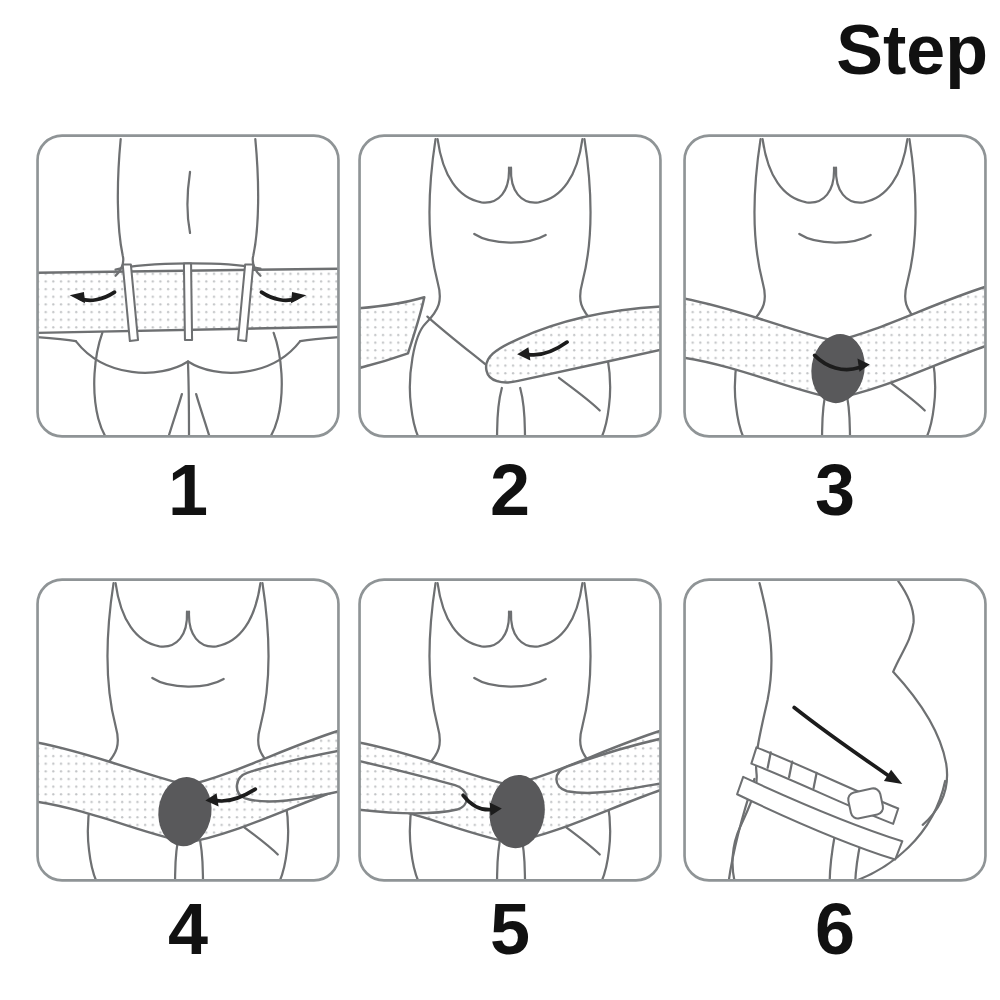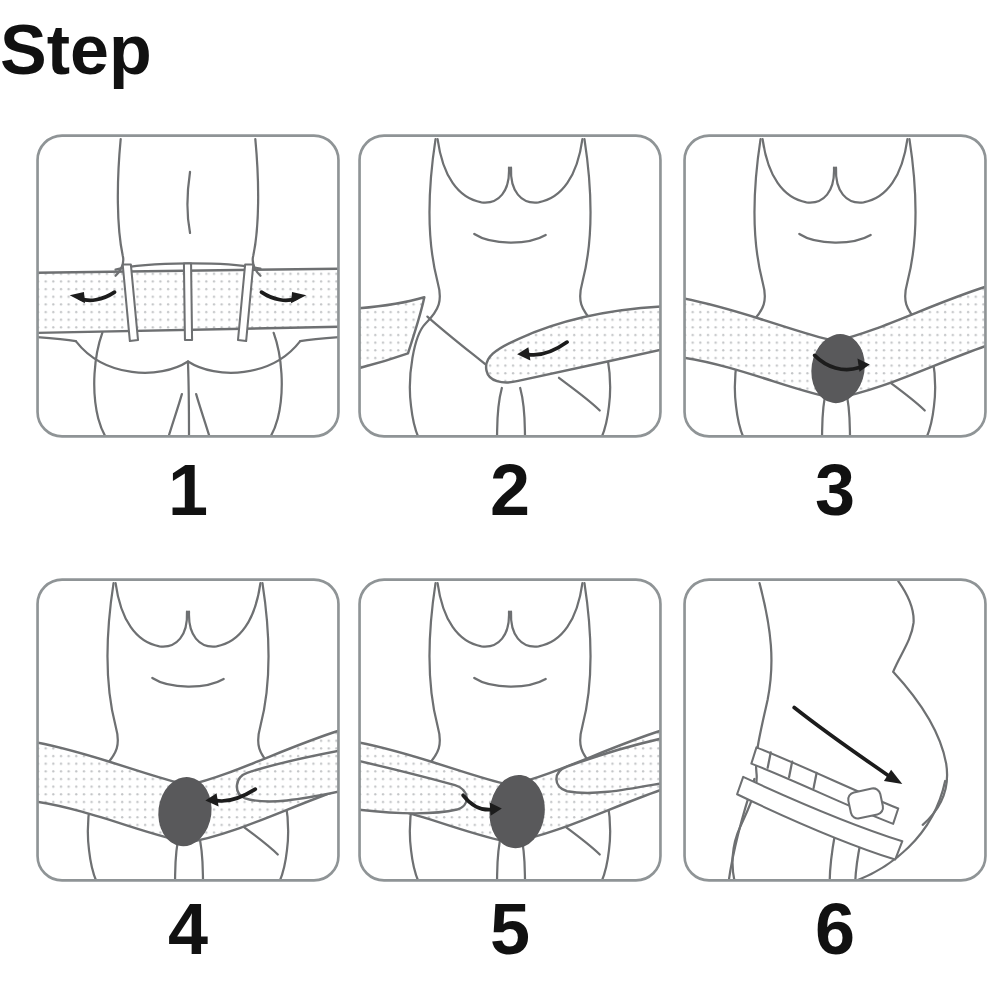--- a/index.html
+++ b/index.html
@@ -1,21 +1,21 @@
 <!DOCTYPE html>
 <html style="--background: #ffffff; --text: #111111; --line: #6e7072; --border: #8f9496; --dot: #c3c5c7; --patch: #59595b; --arrow: #1c1c1c;"><head>
 <meta charset="utf-8">
 <style>
   html,body{margin:0;padding:0;background:#fff;}
   .page{
     position:relative;width:1000px;height:1000px;background:var(--background,#fff);
     font-family:"Liberation Sans",sans-serif;overflow:hidden;
   }
   .title{
-    position:absolute;top:12px;left:0;width:988px;text-align:left;
+    position:absolute;top:12px;left:0;width:988px;text-align:right;
     font-size:70px;font-weight:700;color:var(--text,#111);letter-spacing:0px;line-height:1.1;
   }
   .panel{position:absolute;width:306px;height:306px;margin:0;}
   .panel svg{width:100%;height:100%;display:block;}
   .stepnum{
     position:absolute;width:306px;text-align:center;
     font-size:72px;font-weight:700;color:var(--text,#111);line-height:1.0;
   }
   
   .ln{fill:none;stroke:var(--line,#6e7072);stroke-width:2.2;stroke-linecap:round;stroke-linejoin:round;}

